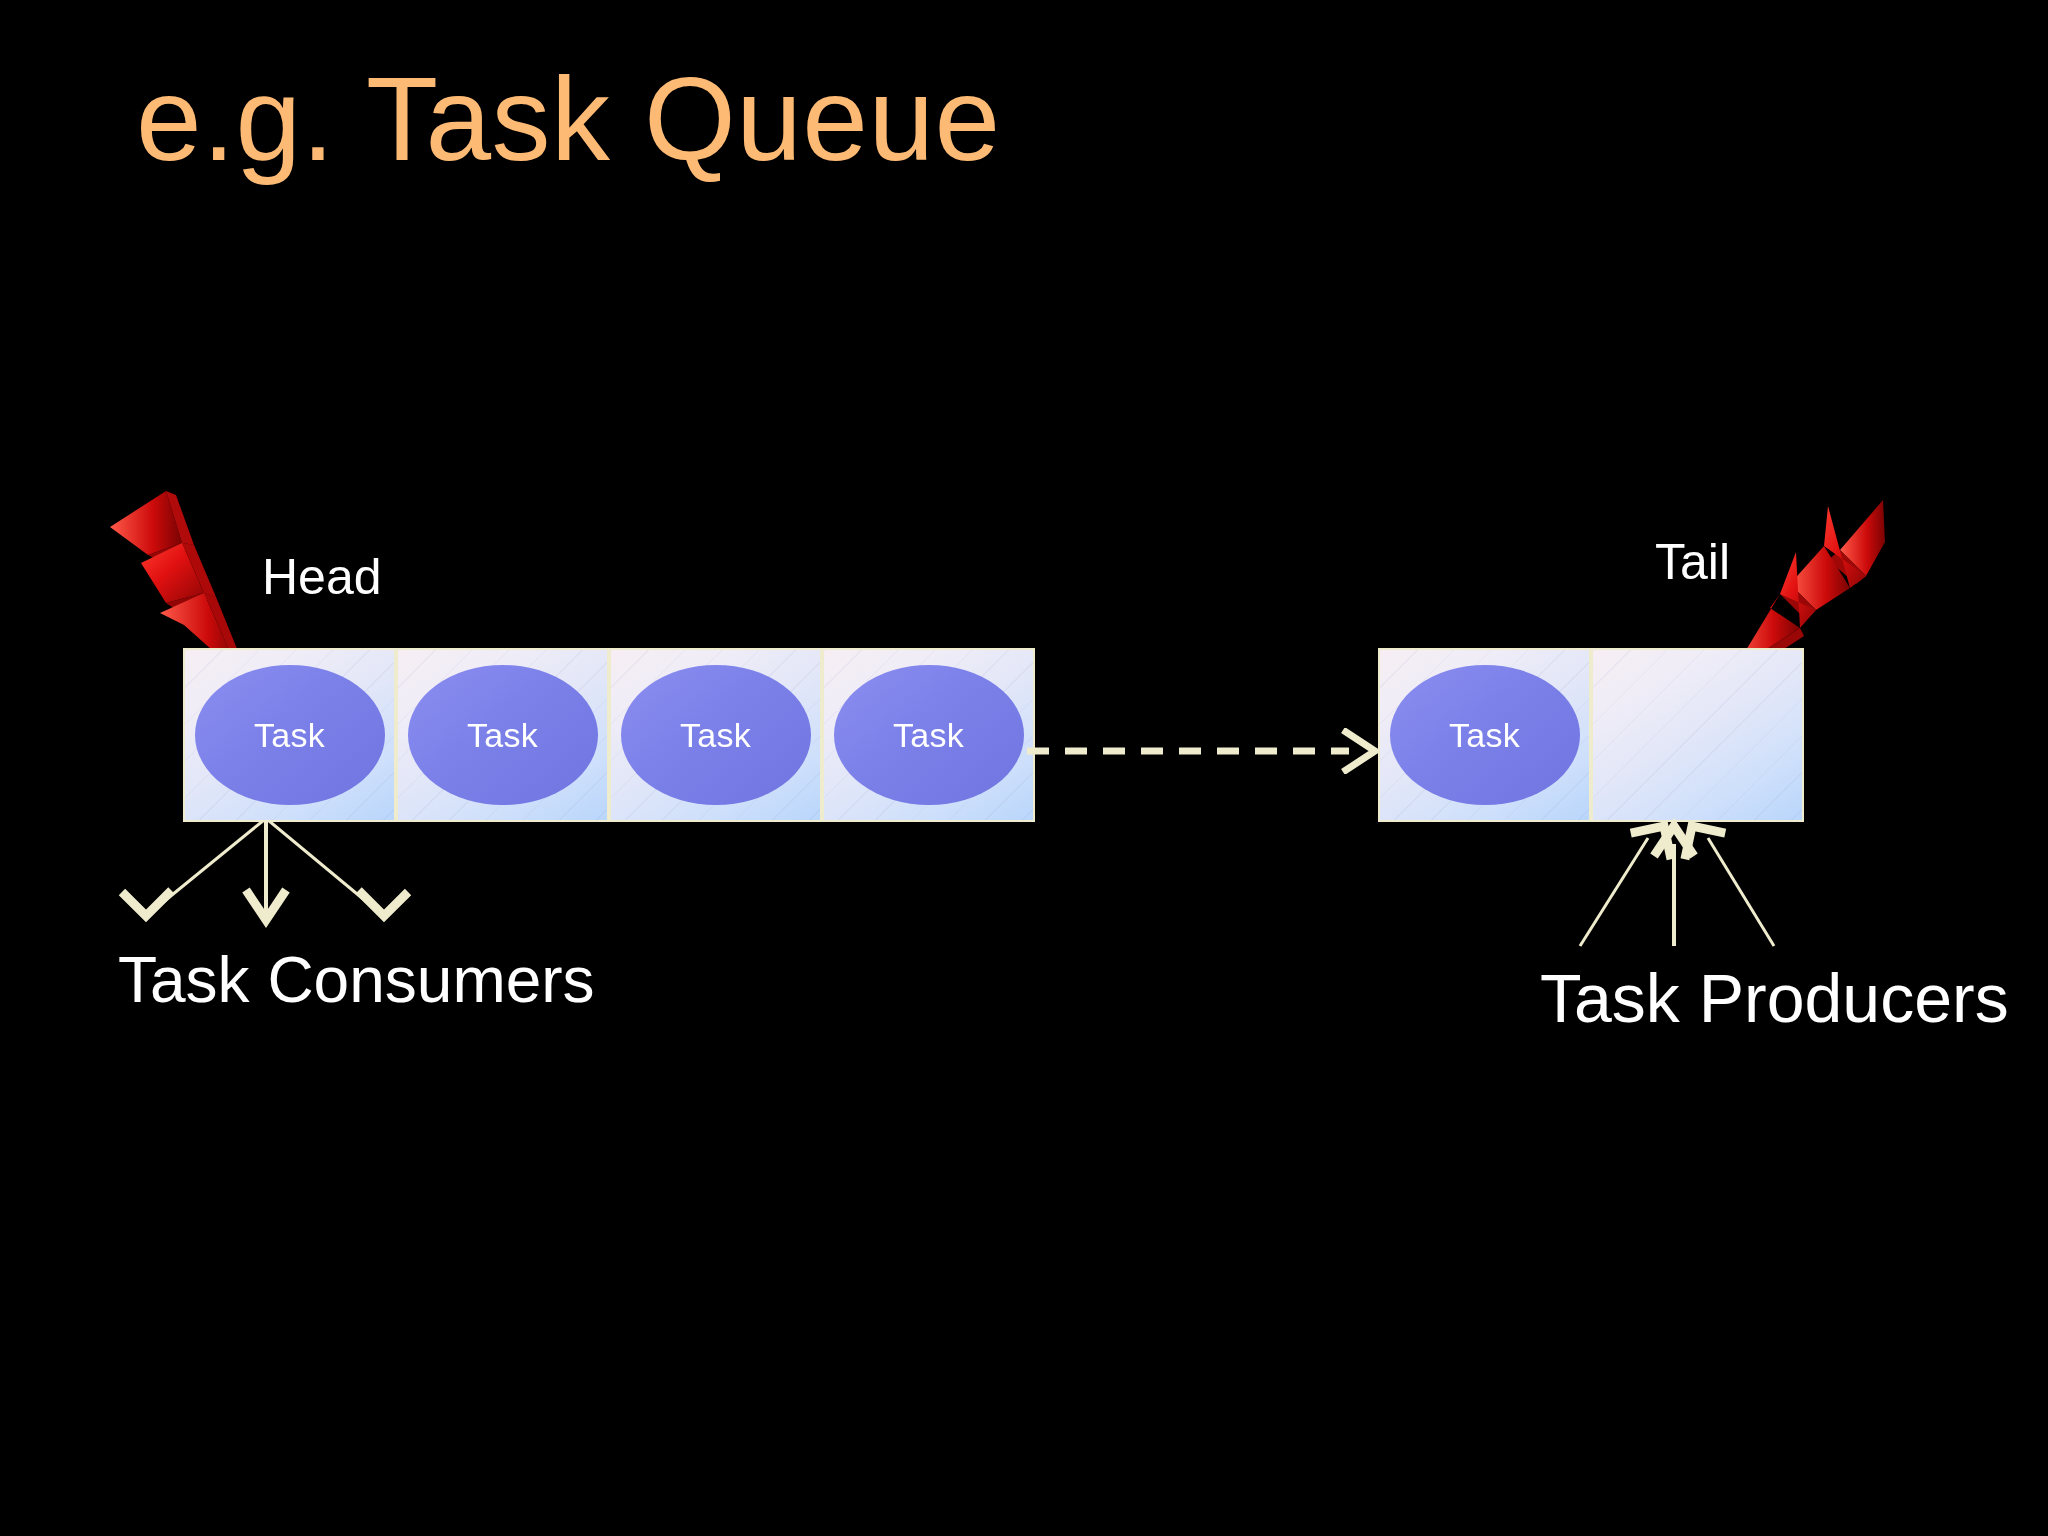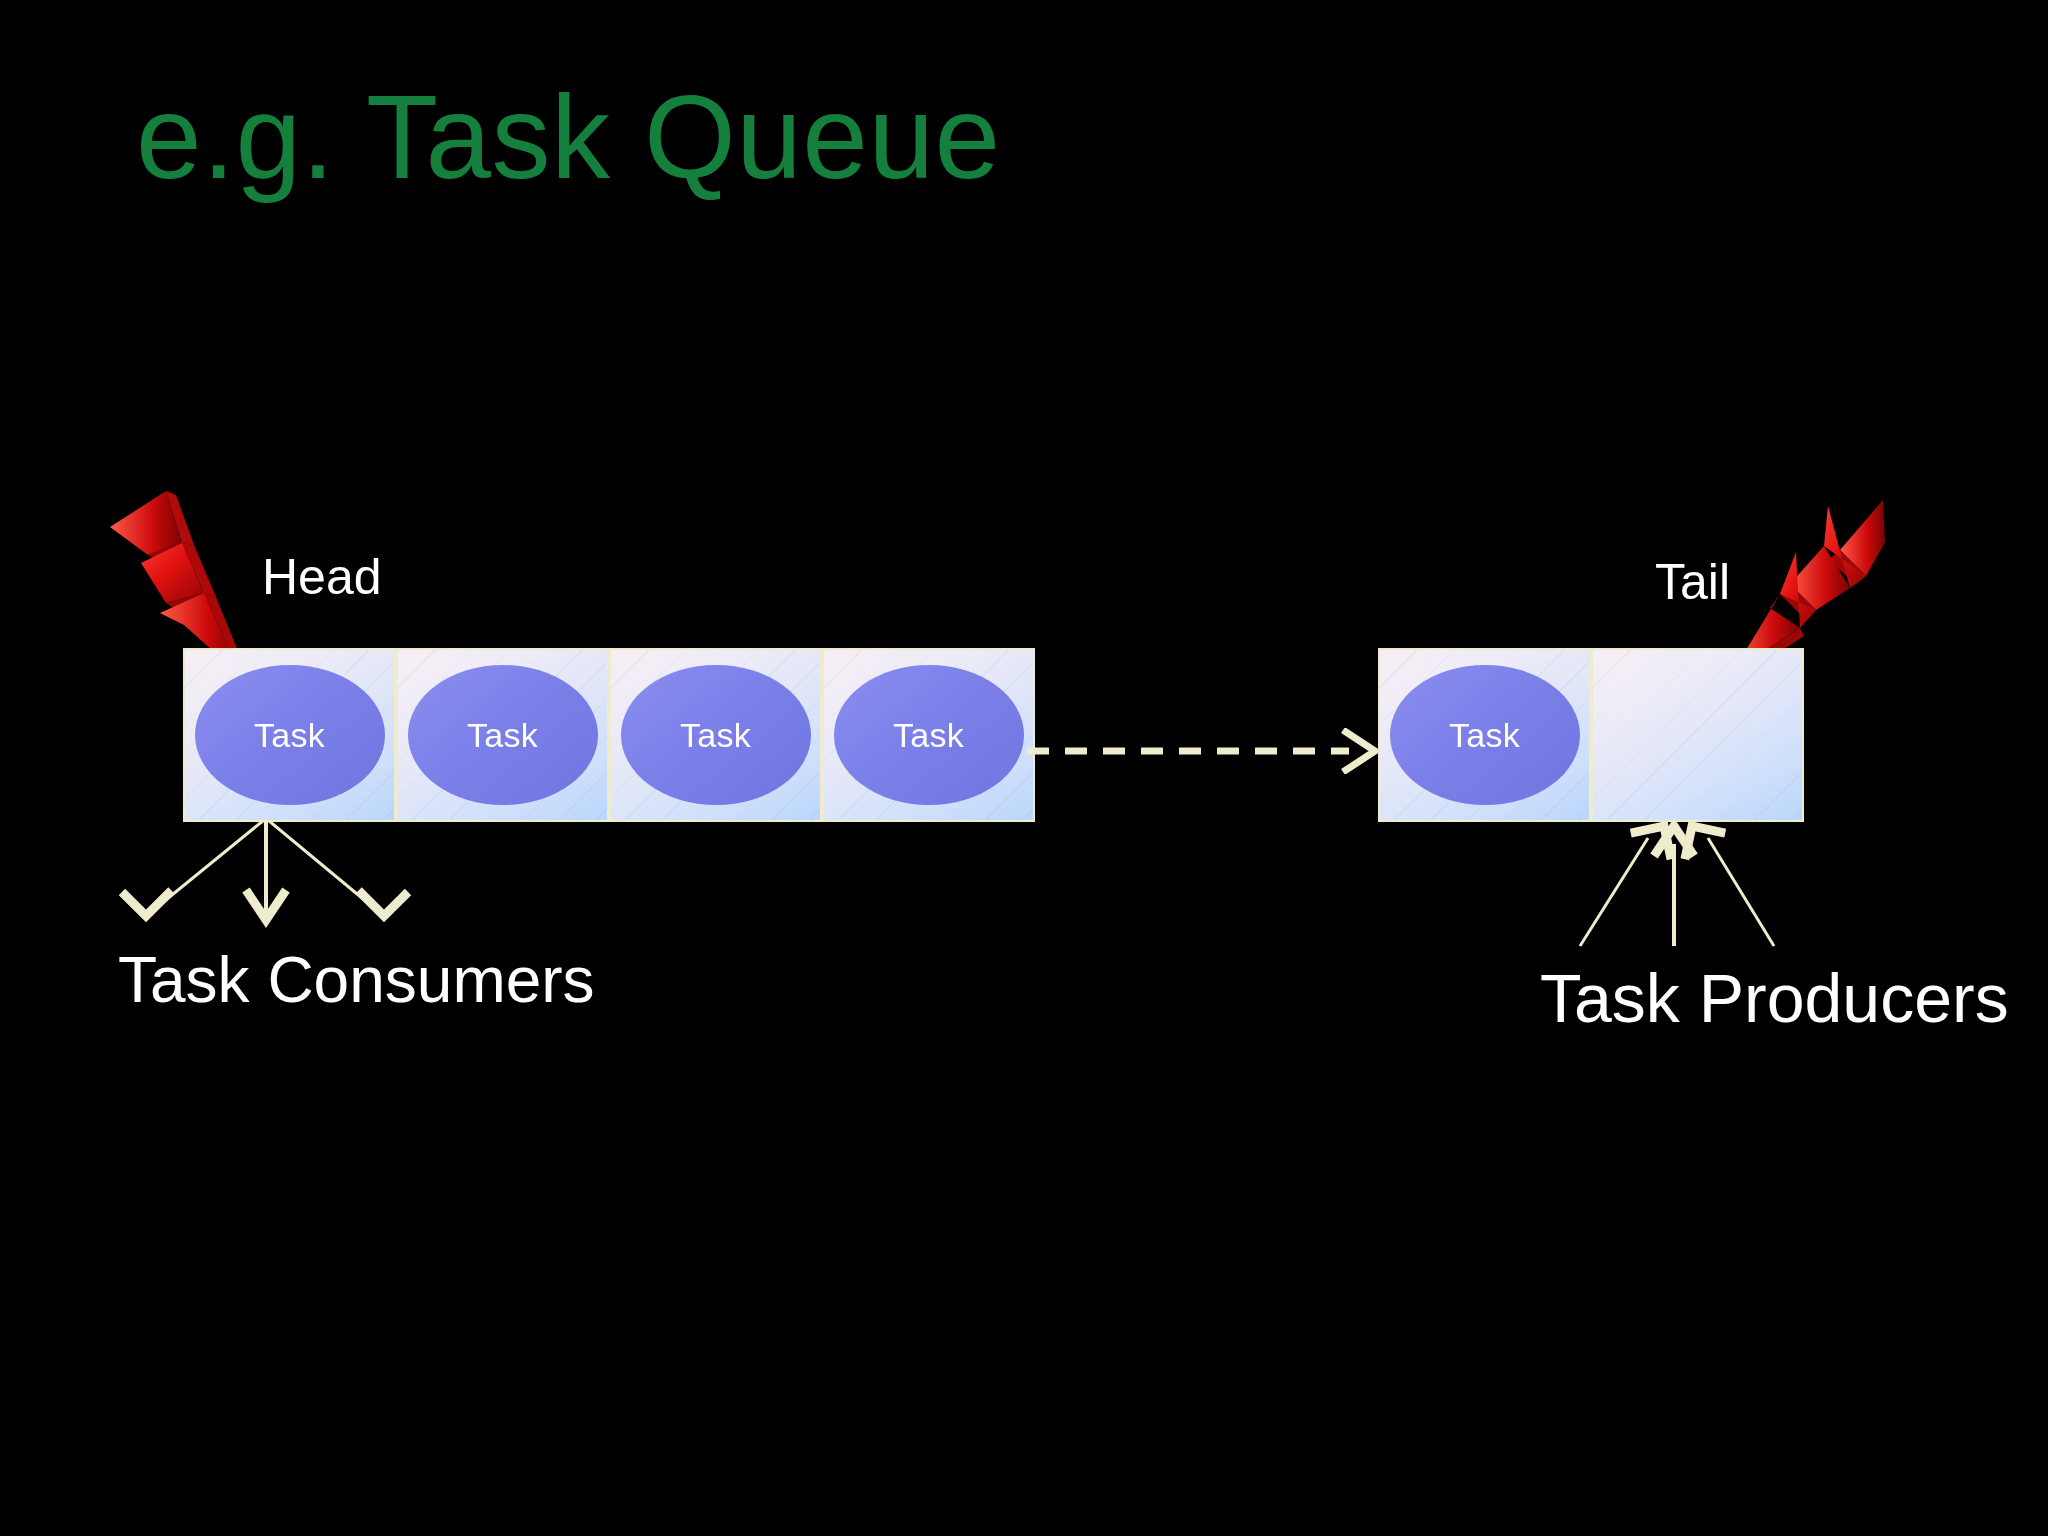--- a/index.html
+++ b/index.html
@@ -13,39 +13,39 @@
     height: 1536px;
     background: #000000;
     overflow: hidden;
     font-family: "Liberation Sans", sans-serif;
   }
 
   
   #slide-title {
     position: absolute;
     left: 136px;
-    top: 76px;
+    top: 58px;
     font-size: 118px;
     font-weight: 300;
     line-height: 1.05;
-    color: #15803d;
+    color: #fdba74;
     letter-spacing: 0.5px;
     white-space: nowrap;
   }
 
   
   .diagram-label {
     position: absolute;
     color: #ffffff;
     white-space: nowrap;
     font-weight: 400;
     text-align: center;
   }
   #label-head { left: 262px; top: 548px; font-size: 50px; }
-  #label-tail { left: 1655px; top: 553px; font-size: 50px; }
+  #label-tail { left: 1655px; top: 533px; font-size: 50px; }
   #label-consumers { left: 118px; top: 943px; font-size: 64px; }
   #label-producers { left: 1540px; top: 959px; font-size: 68px; }
 
   
   .queue-group {
     position: absolute;
     display: flex;
     height: 174px;
   }
   #queue-head-group { left: 183px; top: 648px; }

